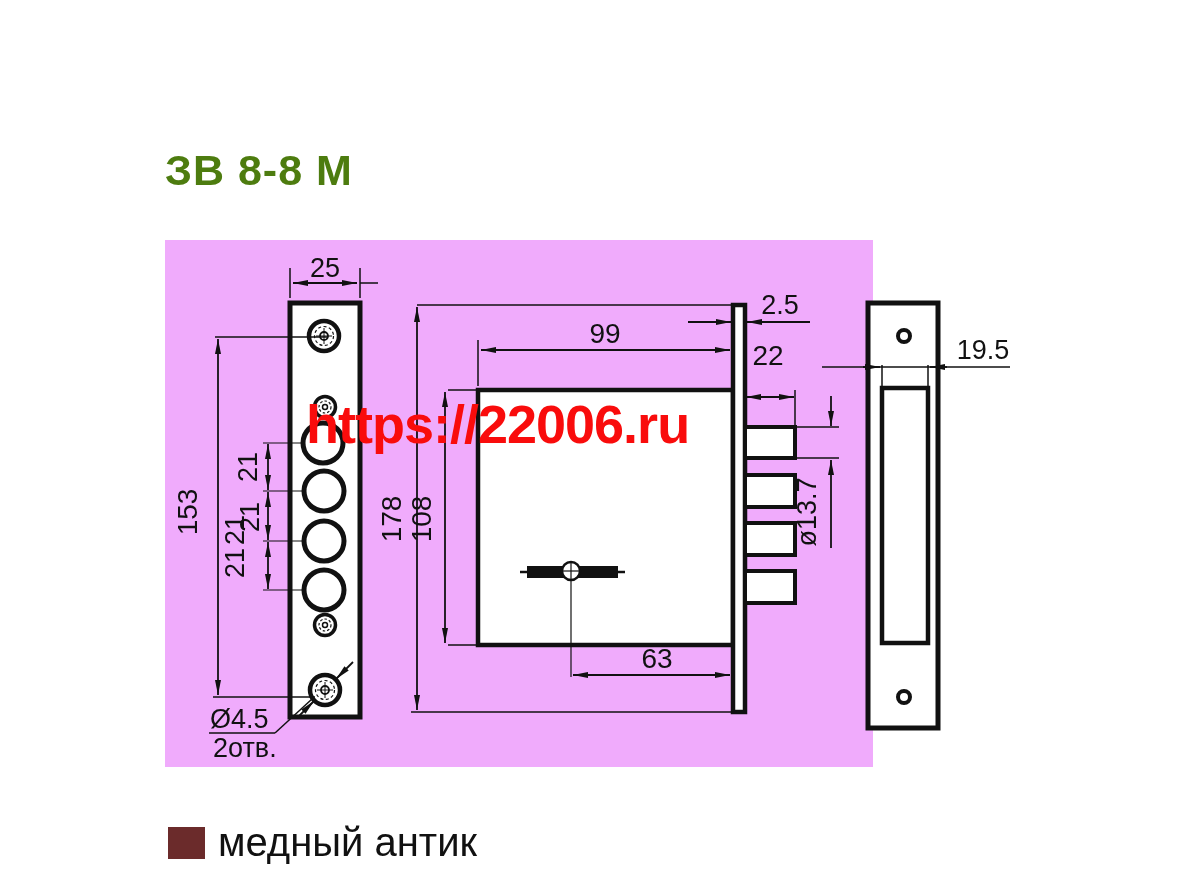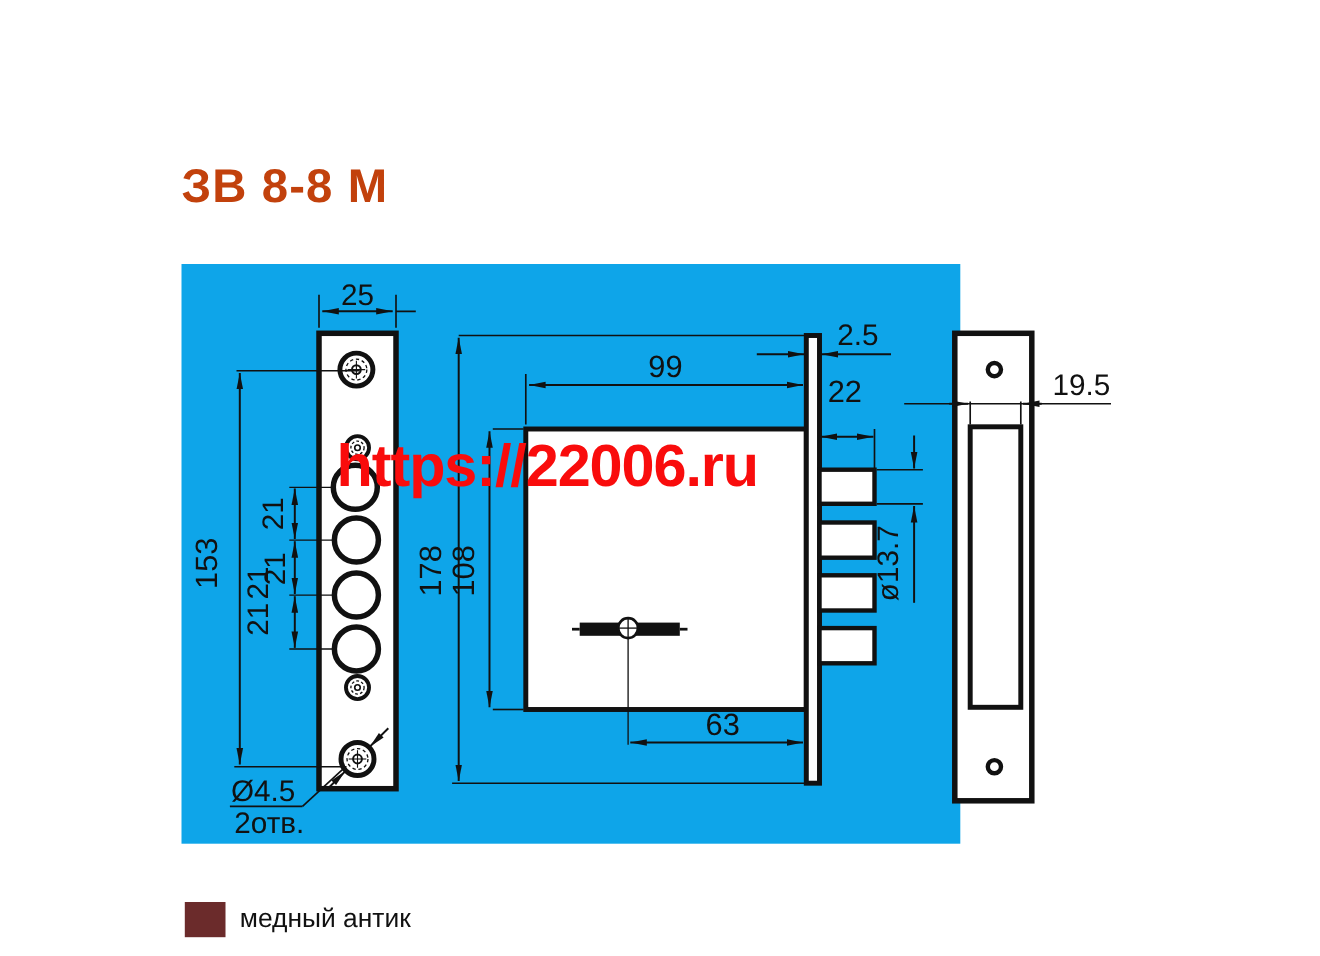--- a/index.html
+++ b/index.html
@@ -1,28 +1,28 @@
 <!DOCTYPE html>
 <html><head>
 <meta charset="utf-8">
 <style>
   html,body{margin:0;padding:0;background:#fff;}
   #stage{position:relative;width:1200px;height:869px;background:#ffffff;overflow:hidden;
          font-family:"Liberation Sans",sans-serif;}
-  #title{position:absolute;left:165px;top:146px;font-size:43px;font-weight:bold;color:#c2410c;
+  #title{position:absolute;left:165px;top:146px;font-size:43px;font-weight:bold;color:#4d7c0f;
          letter-spacing:1px;}
-  #panel{position:absolute;left:165px;top:240px;width:708px;height:527px;background:#0ea5e9;}
+  #panel{position:absolute;left:165px;top:240px;width:708px;height:527px;background:#f0abfc;}
   #panel svg{position:absolute;left:0;top:0;}
   .dtxt{font-family:"Liberation Sans",sans-serif;font-size:27px;fill:#111;}
   .dtxt-lg{font-family:"Liberation Sans",sans-serif;font-size:28px;fill:#111;}
   #watermark{position:absolute;left:306px;top:396px;font-size:54px;font-weight:bold;
              color:#f90c0c;letter-spacing:-1px;line-height:1.05;white-space:nowrap;}
   #legend{position:absolute;left:168px;top:820px;display:flex;align-items:center;}
   #legend .swatch{width:37px;height:32px;background:#6b2b2b;}
-  #legend .label{margin-left:13px;font-size:24px;color:#111;}
+  #legend .label{margin-left:13px;font-size:40px;color:#111;}
 </style>
 </head>
 <body>
 
 <div id="stage">
 
   <div id="title">ЗВ 8-8 М</div>
 
   <div id="panel">
     <svg width="872" height="527" viewBox="0 0 872 527">

